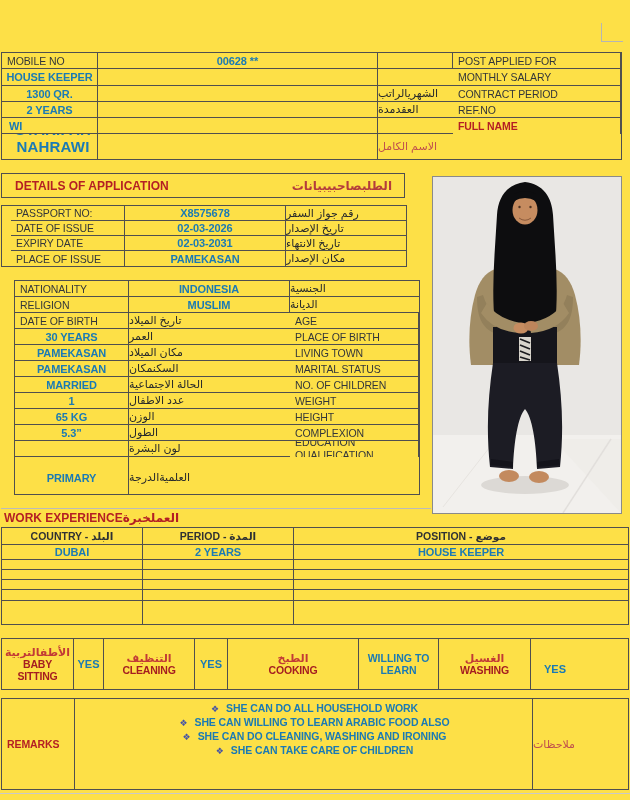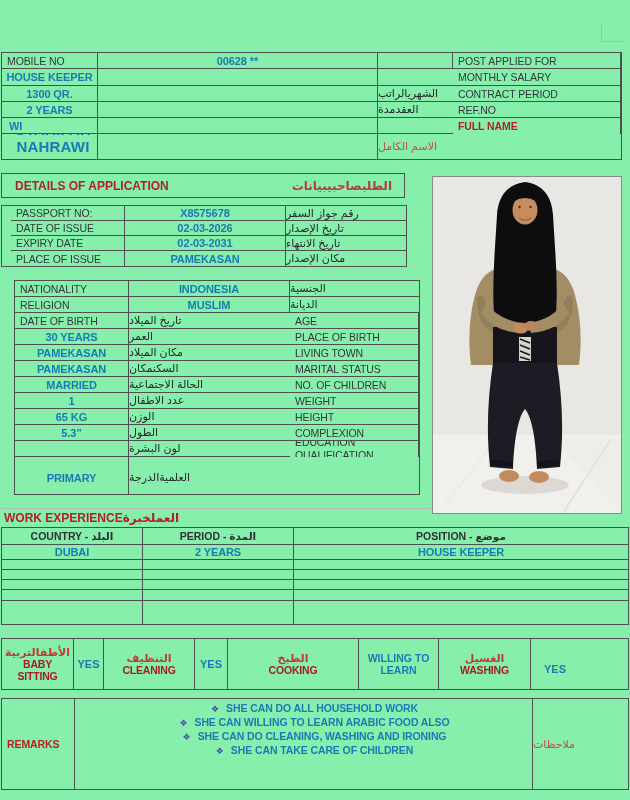--- a/index.html
+++ b/index.html
@@ -1,16 +1,16 @@
 <!DOCTYPE html>
 <html><head>
 <meta charset="utf-8">
 <style>
   html,body{margin:0;padding:0;background:#fff;}
-  .sheet{position:relative;width:630px;height:800px;background:#86efac;overflow:hidden;
+  .sheet{position:relative;width:630px;height:800px;background:#fde047;overflow:hidden;
          font-family:"Liberation Sans","DejaVu Sans",sans-serif;color:#33363a;}
   .tbl{position:absolute;display:grid;border:1px solid #4f4f4f;box-sizing:border-box;}
   .tbl .c{border-right:1px solid #4f4f4f;border-bottom:1px solid #4f4f4f;
           display:flex;align-items:center;overflow:hidden;box-sizing:border-box;min-width:0;}
   .tbl .lc{border-right:none;}
   .tbl .bc{border-bottom:none;}
   .lbl{font-size:10.5px;padding-left:5px;color:#33363a;letter-spacing:-0.1px;}
   .val{font-weight:bold;color:#1a7ab5;font-size:11px;justify-content:center;text-align:center;letter-spacing:-0.1px;}
   .val-left{justify-content:flex-start;padding-left:7px;}
   .ar{font-size:11px;color:#26282b;justify-content:flex-end;padding-right:8px;direction:rtl;}

